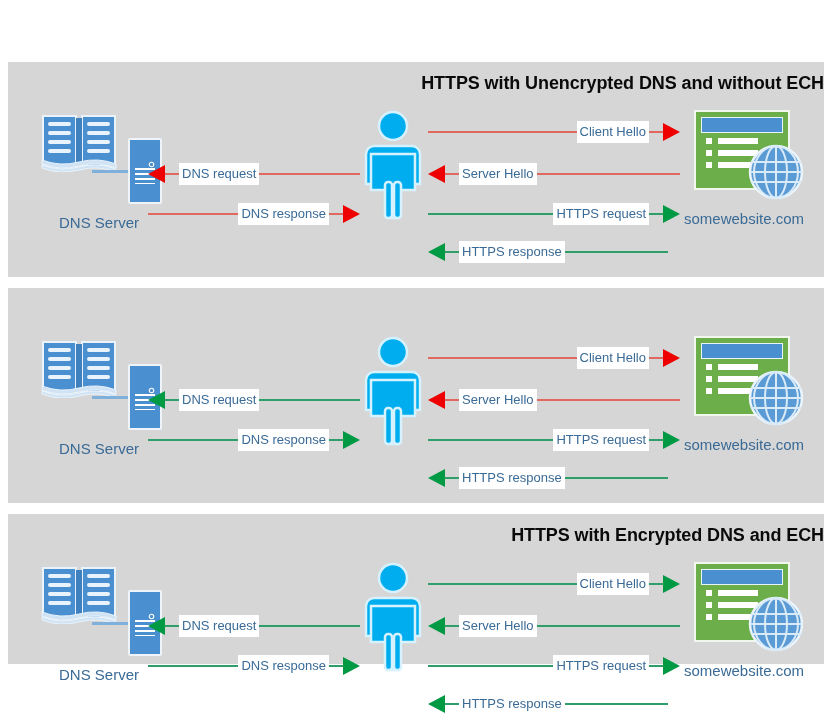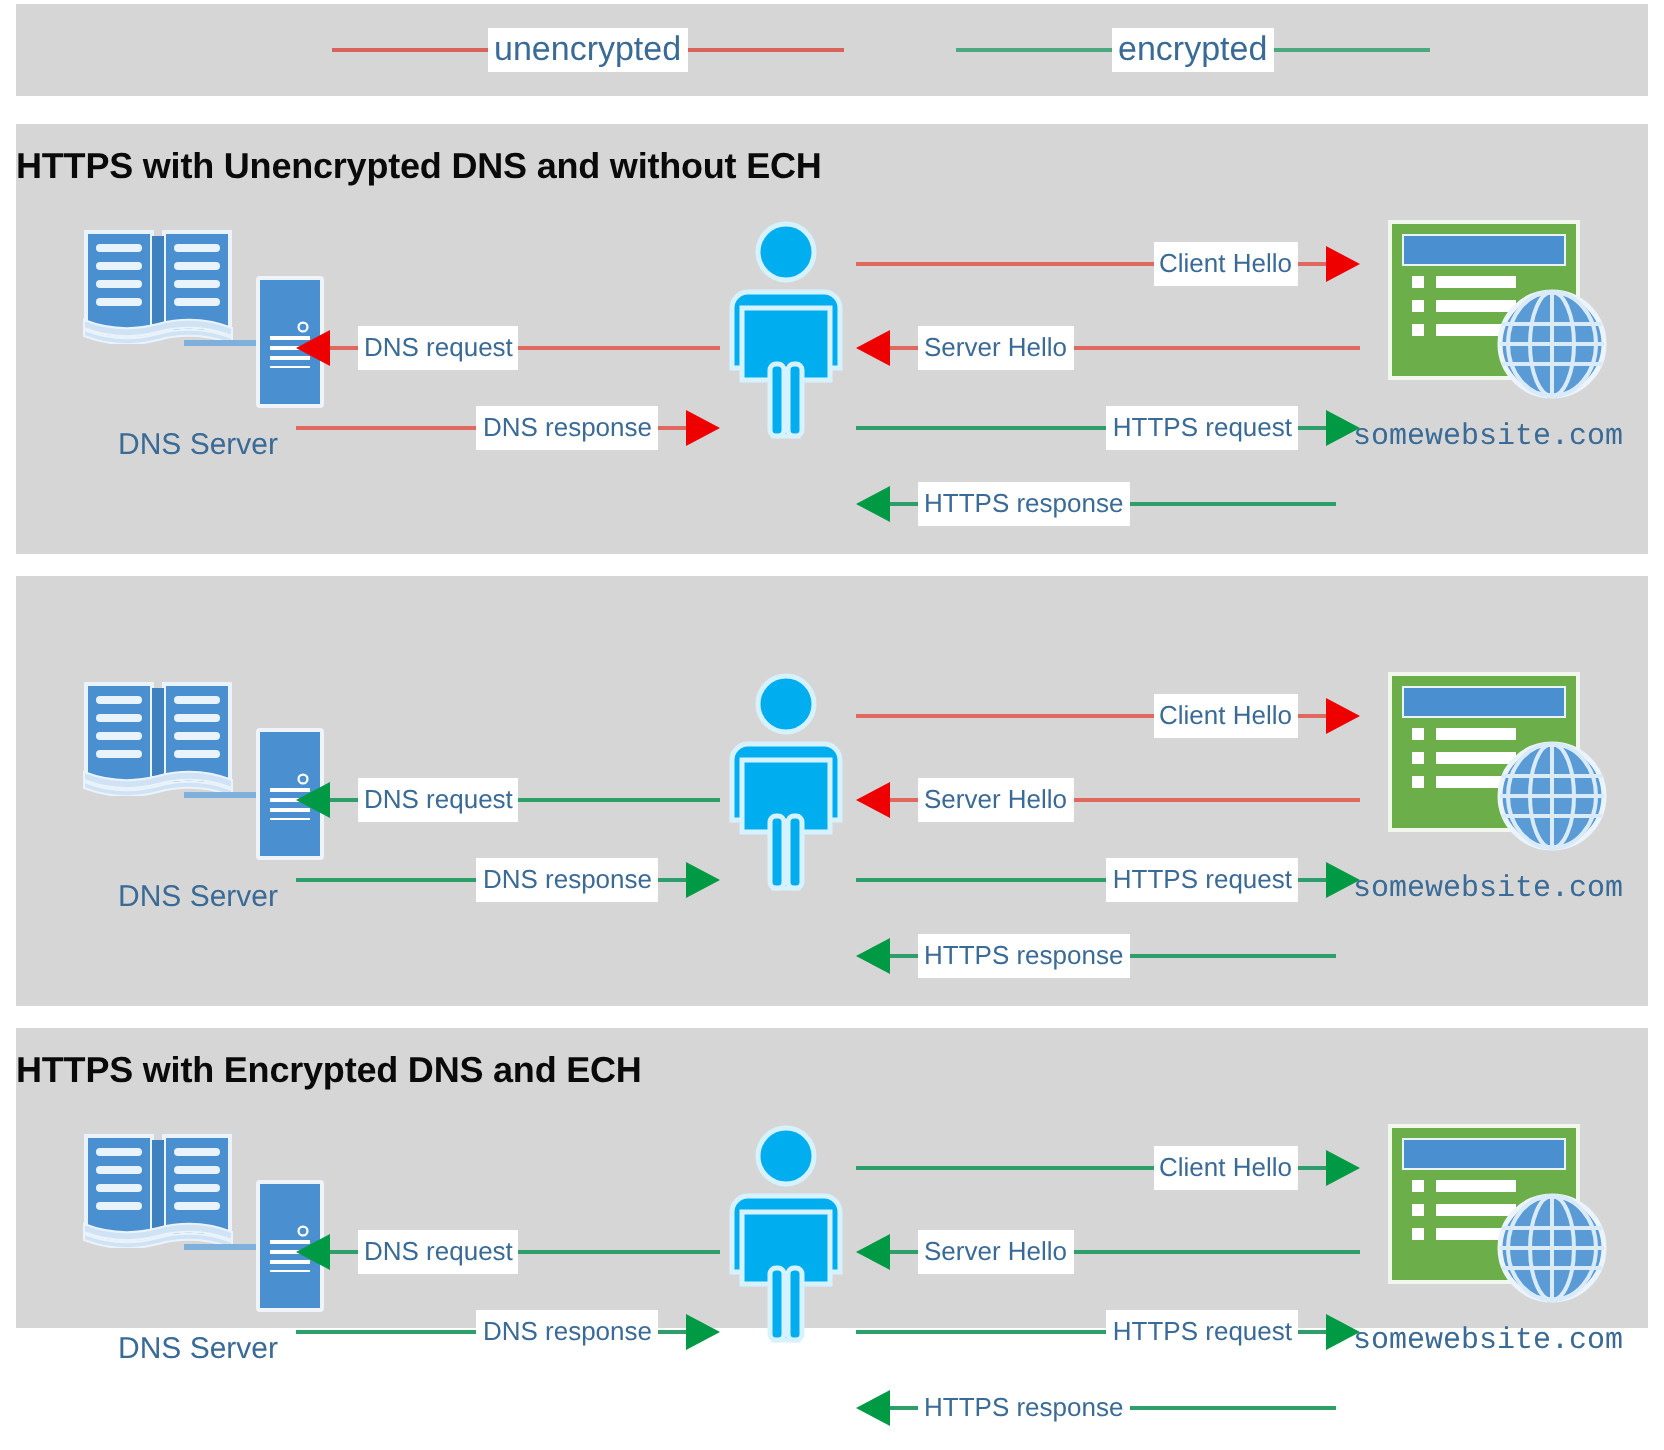--- a/index.html
+++ b/index.html
@@ -12,21 +12,21 @@
   .panel-1{top:62px;height:215px;}
   .panel-2{top:288px;height:215px;}
   .panel-3{top:514px;height:150px;}
 
   
   .legend-item{position:absolute;top:0;height:46px;display:flex;align-items:center;}
   .legend-line{height:2px;width:78px;}
   .legend-label{background:#ffffff;color:#3a6a96;font-size:17px;padding:1px 3px;line-height:20px;white-space:nowrap;}
 
   
-  .panel-title{position:absolute;top:11px;left:0;width:100%;text-align:left;
+  .panel-title{position:absolute;top:11px;left:0;width:100%;text-align:right;
     font-size:18px;font-weight:bold;color:#0a0a0a;letter-spacing:-0.1px;}
 
   
   .dns-icon{position:absolute;left:28px;top:48px;width:130px;height:90px;}
   .book{position:absolute;left:4px;top:0;width:78px;height:62px;}
   .server-tower{position:absolute;left:92px;top:28px;width:30px;height:62px;
     background:#4a8fcf;border:2px solid #eef4fa;border-radius:2px;}
   .tower-gear{position:absolute;right:5px;top:14px;width:7px;height:7px;}
   .tower-stripes{position:absolute;left:5px;top:28px;right:5px;height:16px;
     background:repeating-linear-gradient(#ffffff 0 2px,#4a8fcf 2px 5px);}
@@ -42,49 +42,37 @@
   .browser{position:absolute;left:8px;top:0;width:92px;height:76px;background:#6cae4a;
     border:2px solid #f2f7ee;}
   .browser-bar{position:absolute;left:5px;top:5px;right:5px;height:14px;background:#4a8fcf;
     border:1px solid #eaf2fa;}
   .browser-list{position:absolute;left:10px;top:26px;}
   .bl-row{display:flex;align-items:center;margin-bottom:6px;}
   .bl-dot{width:6px;height:6px;background:#ffffff;margin-right:6px;}
   .bl-bar{width:40px;height:6px;background:#ffffff;}
   .globe{position:absolute;left:62px;top:34px;width:56px;height:56px;}
   .site-label{position:absolute;left:-10px;top:100px;width:136px;text-align:center;
-    font-size:15px;color:#3a6a96;white-space:nowrap;font-family:Liberation Mono, monospace;}
+    font-size:15px;color:#3a6a96;white-space:nowrap;}
 
   
   .flow{position:absolute;display:flex;align-items:center;height:24px;}
   .flow .seg{height:2px;flex:0 0 auto;}
   .flow .flex-seg{height:2px;flex:1 1 auto;}
   .flow .lbl{background:#ffffff;color:#3a6a96;font-size:13px;line-height:22px;
     padding:0 3px;white-space:nowrap;flex:0 0 auto;}
   .head{width:0;height:0;flex:0 0 auto;}
   .head-r{border-top:9px solid transparent;border-bottom:9px solid transparent;border-left:17px solid;}
   .head-l{border-top:9px solid transparent;border-bottom:9px solid transparent;border-right:17px solid;}
 </style>
 </head>
 <body>
 
 <div class="page">
 
-  <div class="panel legend-panel" id="legend-panel">
-      <div class="legend-item" style="left: 158px;">
-        <span class="legend-line" style="background:#d9635a"></span>
-        <span class="legend-label">unencrypted</span>
-        <span class="legend-line" style="background:#d9635a"></span>
-      </div>
-      <div class="legend-item" style="left: 470px;">
-        <span class="legend-line" style="background:#4ca97f"></span>
-        <span class="legend-label">encrypted</span>
-        <span class="legend-line" style="background:#4ca97f"></span>
-      </div>
-    </div>
 
   <div class="panel panel-1" id="panel-0">
       <div class="panel-title">HTTPS with Unencrypted DNS and without ECH</div>
       <div class="dns-icon">
         <div class="book"><svg viewBox="0 0 78 62" width="78" height="62">
     <g stroke="#eaf3fb" stroke-width="2">
       <path d="M3 6 h33 v50 h-33 z" fill="#4a8fcf"></path>
       <path d="M42 6 h33 v50 h-33 z" fill="#4a8fcf"></path>
     </g>
     <g fill="#e9f3fb">

